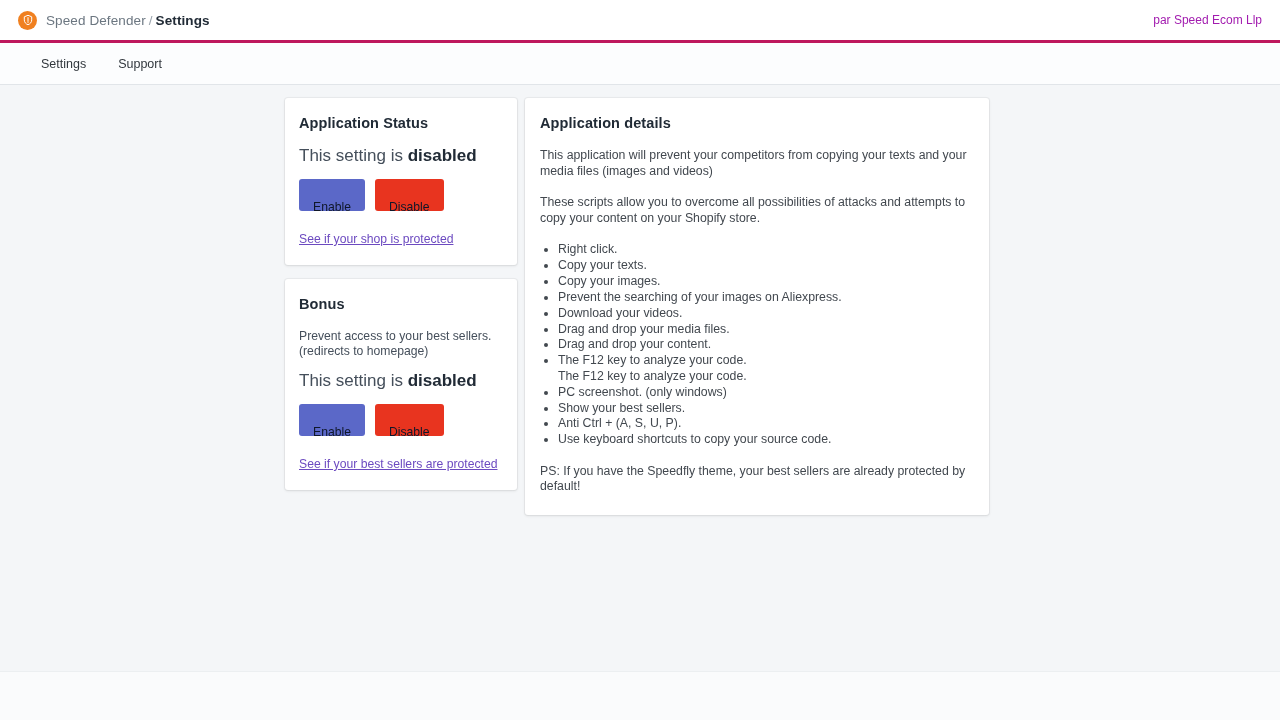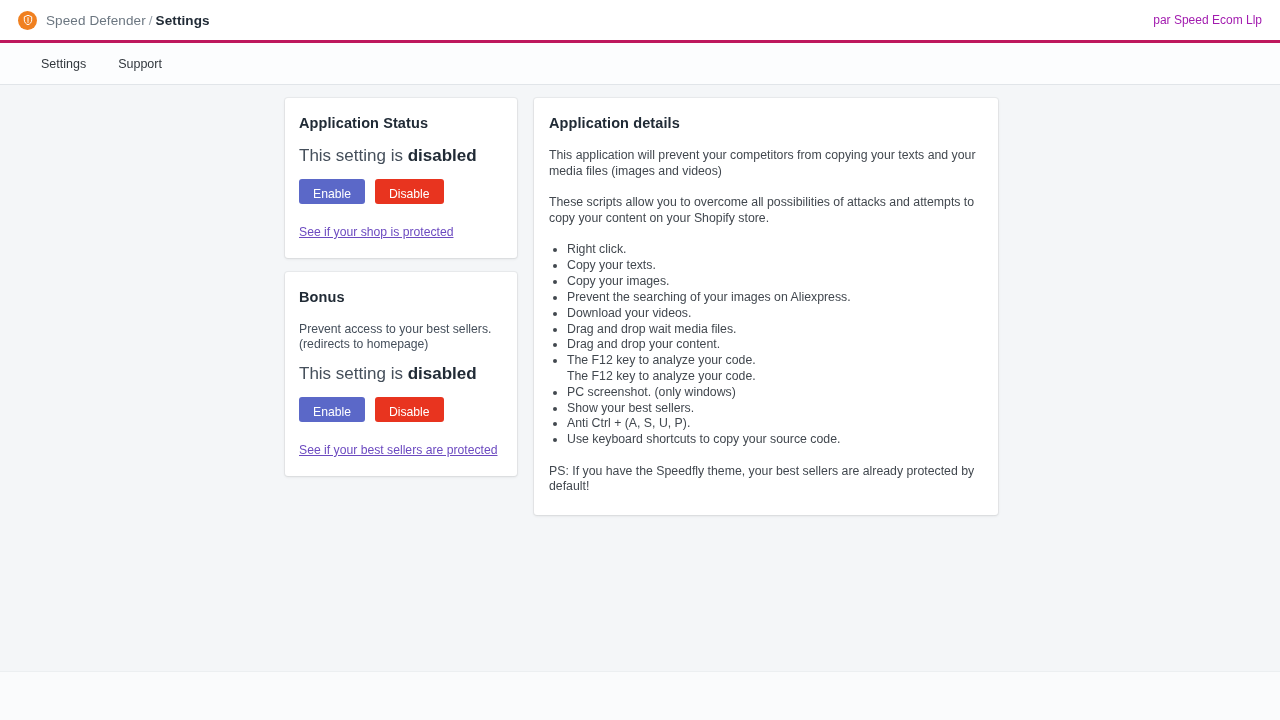--- a/index.html
+++ b/index.html
@@ -75,21 +75,21 @@
   .content {
     position: absolute; top: 85px; left: 0;
     width: 1280px; height: 587px;
     background: #f4f6f8;
   }
   .content-inner {
     position: absolute;
     left: 285px; top: 13px;
     width: 711px;
     display: flex;
-    gap: 17px;
+    gap: 8px;
     align-items: flex-start;
   }
   .col-left { width: 232px; flex: 0 0 232px; display: flex; flex-direction: column; gap: 14px; }
   .col-right { width: 464px; flex: 0 0 464px; }
 
   .card {
     background: #ffffff;
     border-radius: 3px;
     box-shadow: 0 0 0 1px rgba(63,63,68,.05), 0 1px 3px 0 rgba(63,63,68,.12);
     padding: 17px 14px 18px 14px;
@@ -132,22 +132,22 @@
     margin: 0 0 16px 0;
   }
   .status-line b { font-weight: 700; color: #212b36; }
 
   .btn-row { display: flex; gap: 10px; margin-bottom: 18px; }
   .btn {
     border: none;
     border-radius: 3px;
     font-family: "Liberation Sans", sans-serif;
     font-size: 12.2px;
-    color: #ffffff;
-    padding: 3px 14px;
+    color: #0f172a;
+    padding: 16px 14px;
     height: 25px;
     line-height: 25px;
     cursor: pointer;
     white-space: nowrap;
   }
   .btn-enable { background: #5b68c8; }
   .btn-disable { background: #e8341f; }
 
   .card-link {
     display: inline-block;
@@ -242,21 +242,21 @@
         <div class="card right">
           <div class="card-title">Application details</div>
           <p>This application will prevent your competitors from copying your texts and your media files (images and videos)</p>
           <p>These scripts allow you to overcome all possibilities of attacks and attempts to copy your content on your Shopify store.</p>
           <ul class="bullets">
               <li><span>Right click.</span></li>
               <li><span>Copy your texts.</span></li>
               <li><span>Copy your images.</span></li>
               <li><span>Prevent the searching of your images on Aliexpress.</span></li>
               <li><span>Download your videos.</span></li>
-              <li><span>Drag and drop wait media files.</span></li>
+              <li><span>Drag and drop your media files.</span></li>
               <li><span>Drag and drop your content.</span></li>
               <li><span>The F12 key to analyze your code.</span><span class="sub-line">The F12 key to analyze your code.</span></li>
               <li><span>PC screenshot. (only windows)</span></li>
               <li><span>Show your best sellers.</span></li>
               <li><span>Anti Ctrl + (A, S, U, P).</span></li>
               <li><span>Use keyboard shortcuts to copy your source code.</span></li>
             </ul>
           <p class="ps">PS: If you have the Speedfly theme, your best sellers are already protected by default!</p>
         </div>
       </div>

